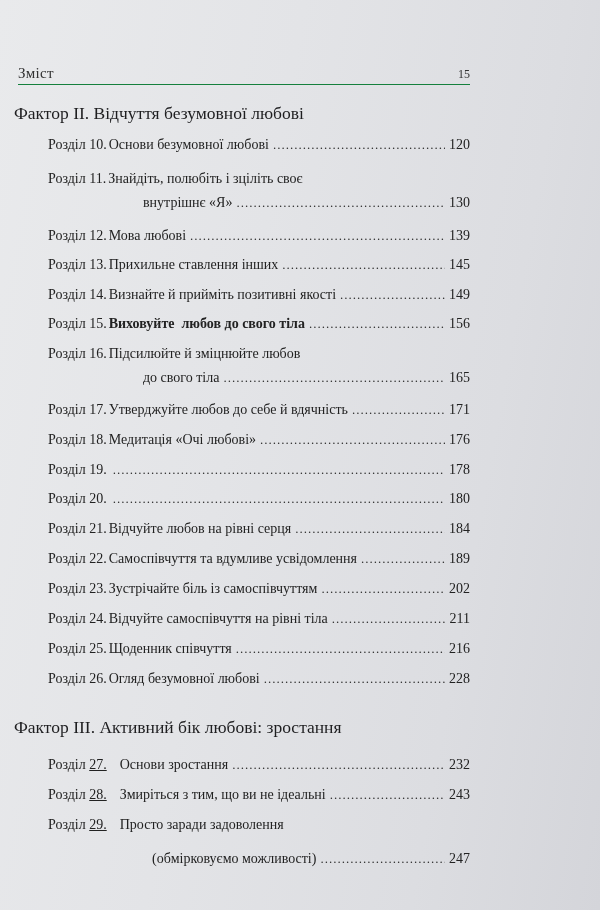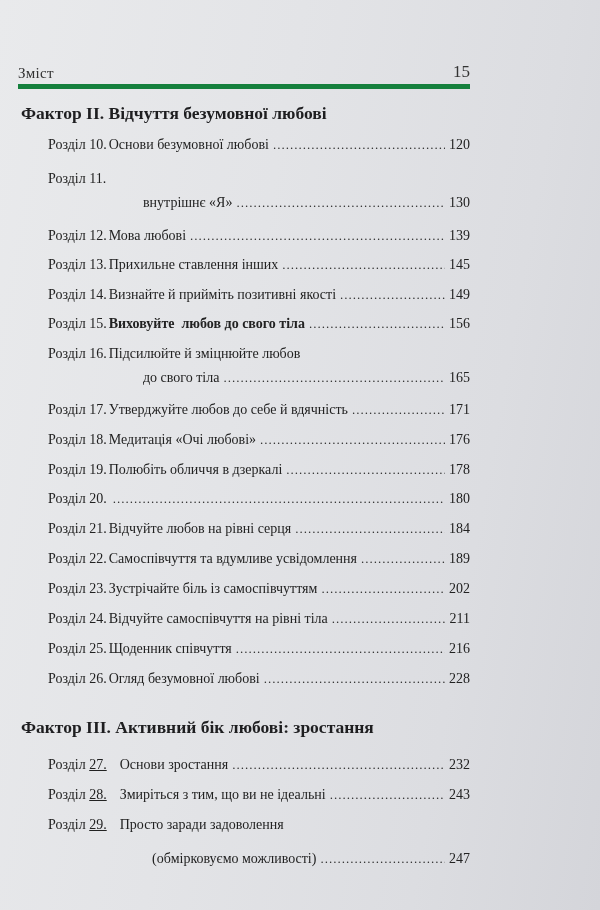--- a/index.html
+++ b/index.html
@@ -21,40 +21,40 @@
       top: 0;
       width: 600px;
       height: 910px;
     }
     .running-header {
       position: absolute;
       left: 18px;
       top: 60px;
       width: 452px;
       height: 22px;
-      border-bottom: 5px solid #15803d;
+      border-bottom: 1px solid #15803d;
       display: flex;
       justify-content: space-between;
       align-items: flex-end;
       padding-bottom: 2px;
     }
     .running-header .title {
       font-size: 15px;
       color: #333;
       letter-spacing: 0.3px;
     }
     .running-header .pagenum {
-      font-size: 17px;
+      font-size: 12px;
       color: #333;
     }
     .part-heading {
       position: absolute;
-      left: 21px;
+      left: 14px;
       font-size: 17.5px;
-      font-weight: bold;
+      font-weight: normal;
       color: #1e1e20;
       white-space: nowrap;
     }
     .toc-entry {
       position: absolute;
       left: 48px;
       width: 422px;
       font-size: 14px;
       line-height: 22px;
       color: #222;
@@ -112,21 +112,21 @@
     <span class="pagenum">15</span>
   </div>
 
   <div class="part-heading" style="top:103px;">Фактор ІІ. Відчуття безумовної любові</div>
 
   <div class="toc-entry" style="top:134px;">
     <div class="toc-line"><span class="label">Розділ</span>&nbsp;<span class="num">10.</span><span class="text">Основи безумовної любові</span><span class="dots"></span><span class="page">120</span></div>
   </div>
 
   <div class="toc-entry" style="top:168px;">
-    <div class="toc-line"><span class="label">Розділ</span>&nbsp;<span class="num">11.</span></div>
+    <div class="toc-line"><span class="label">Розділ</span>&nbsp;<span class="num">11.</span><span class="text">Знайдіть, полюбіть і зцілiть своє</span></div>
     <div class="toc-line cont-line" style="margin-top:2px;">
         <span class="text">внутрішнє «Я»</span>
         <span class="dots"></span>
         <span class="page">130</span>
       </div>
   </div>
 
   <div class="toc-entry" style="top:225px;">
     <div class="toc-line"><span class="label">Розділ</span>&nbsp;<span class="num">12.</span><span class="text">Мова любові</span><span class="dots"></span><span class="page">139</span></div>
   </div>
@@ -154,21 +154,21 @@
 
   <div class="toc-entry" style="top:399px;">
     <div class="toc-line"><span class="label">Розділ</span>&nbsp;<span class="num">17.</span><span class="text">Утверджуйте любов до себе й вдячність</span><span class="dots"></span><span class="page">171</span></div>
   </div>
 
   <div class="toc-entry" style="top:429px;">
     <div class="toc-line"><span class="label">Розділ</span>&nbsp;<span class="num">18.</span><span class="text">Медитація «Очі любові»</span><span class="dots"></span><span class="page">176</span></div>
   </div>
 
   <div class="toc-entry" style="top:459px;">
-    <div class="toc-line"><span class="label">Розділ</span>&nbsp;<span class="num">19.</span><span class="text">Полюбіть обличчя в дзеркалі</span><span class="dots"></span><span class="page">178</span></div>
+    <div class="toc-line"><span class="label">Розділ</span>&nbsp;<span class="num">19.</span><span class="dots"></span><span class="page">178</span></div>
   </div>
 
   <div class="toc-entry" style="top:488px;">
     <div class="toc-line"><span class="label">Розділ</span>&nbsp;<span class="num">20.</span><span class="dots"></span><span class="page">180</span></div>
   </div>
 
   <div class="toc-entry" style="top:518px;">
     <div class="toc-line"><span class="label">Розділ</span>&nbsp;<span class="num">21.</span><span class="text">Відчуйте любов на рівні серця</span><span class="dots"></span><span class="page">184</span></div>
   </div>
 

